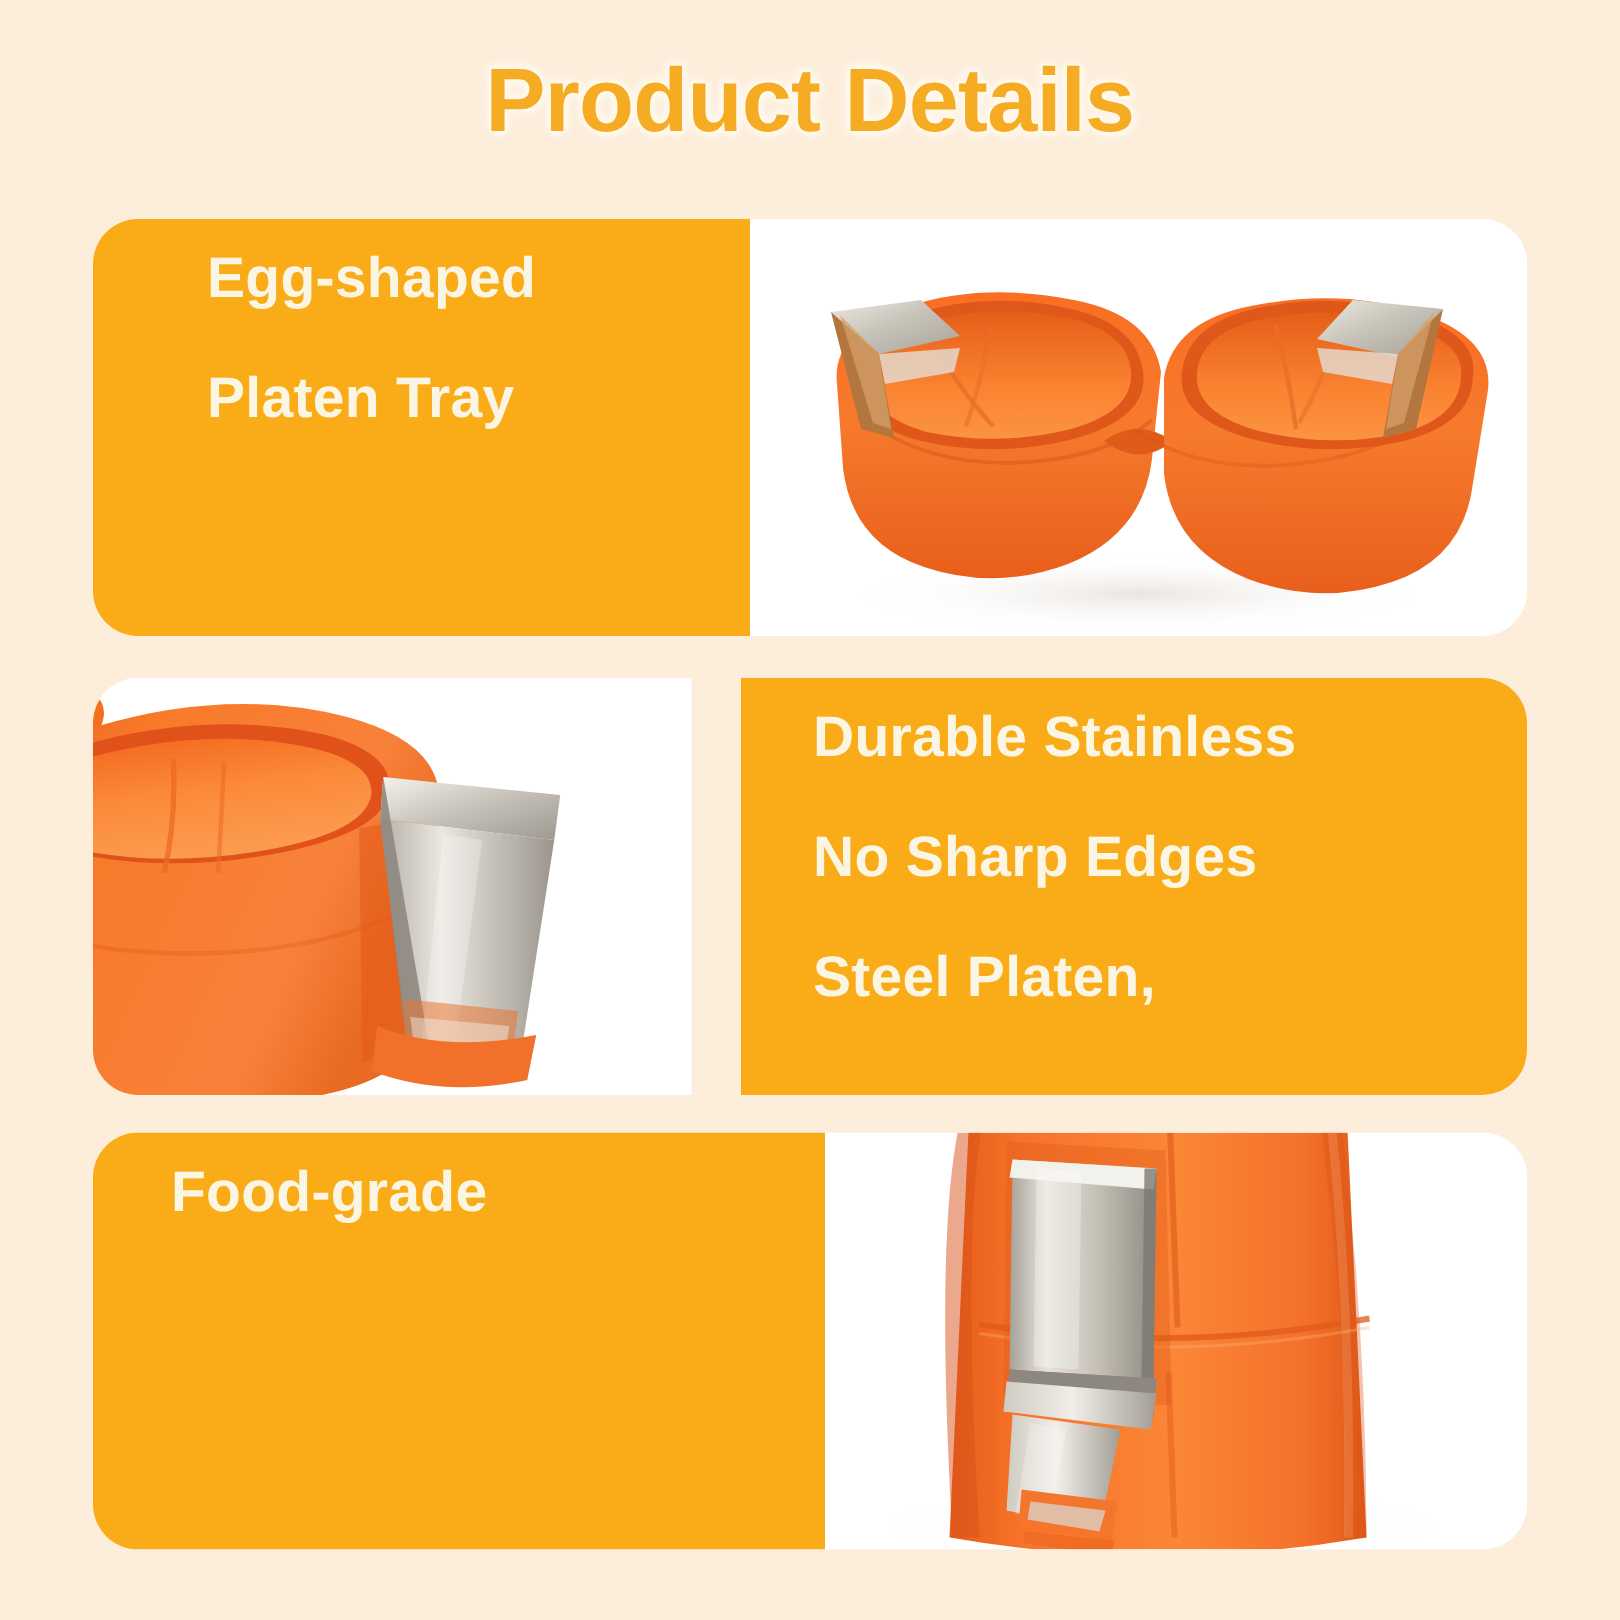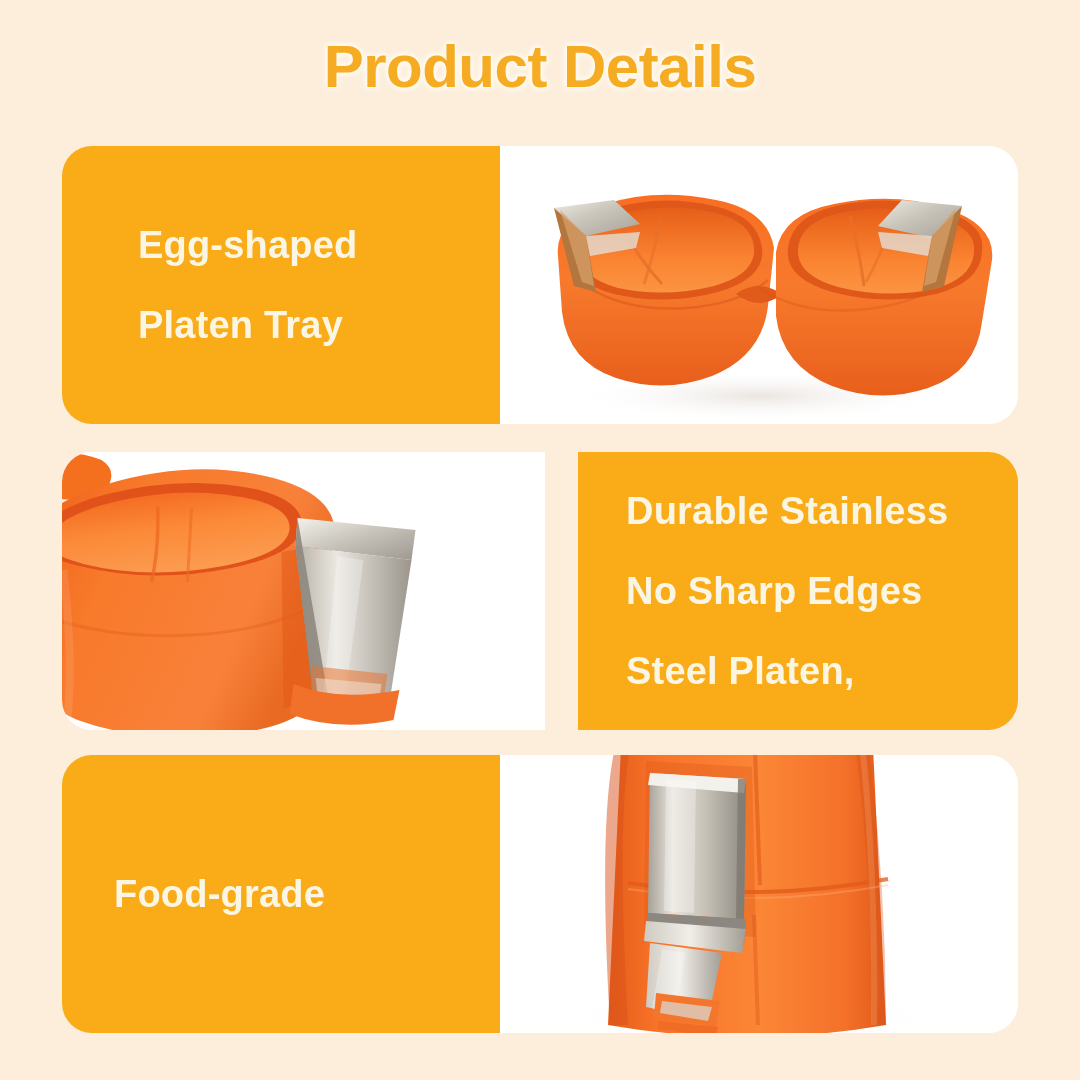--- a/index.html
+++ b/index.html
@@ -49,21 +49,20 @@
     display: flex;
   }
   #row-1 { top: 146px; }
   #row-2 { top: 452px; }
   #row-3 { top: 755px; }
 
   .text-panel {
     background: #F9AC17;
     display: flex;
     flex-direction: column;
-    justify-content: center;
     flex: 0 0 auto;
   }
   .text-panel .line {
     color: #FBF6E4;
     font-size: 38px;
     font-weight: bold;
     line-height: 80px;
     white-space: nowrap;
     letter-spacing: 0.2px;
   }
@@ -71,23 +70,23 @@
   .photo-panel {
     background: #FFFFFF;
     flex: 1 1 auto;
     position: relative;
     overflow: hidden;
   }
 
   
   #row-1 .text-panel { width: 438px; padding-left: 76px; }
   
-  #row-2 .text-panel { width: 440px; padding-left: 48px; margin-left: 33px; }
-  
-  #row-3 .text-panel { width: 438px; padding-left: 52px; }
+  #row-2 .text-panel { width: 524px; padding-left: 48px; margin-left: 33px; }
+  
+  #row-3 .text-panel { width: 488px; padding-left: 52px; }
 
   
   .photo-svg { display: block; width: 100%; height: 100%; }
 </style>
 </head>
 <body>
 
 <div class="page-title">Product Details</div>
 
 <div class="row" id="row-1">

